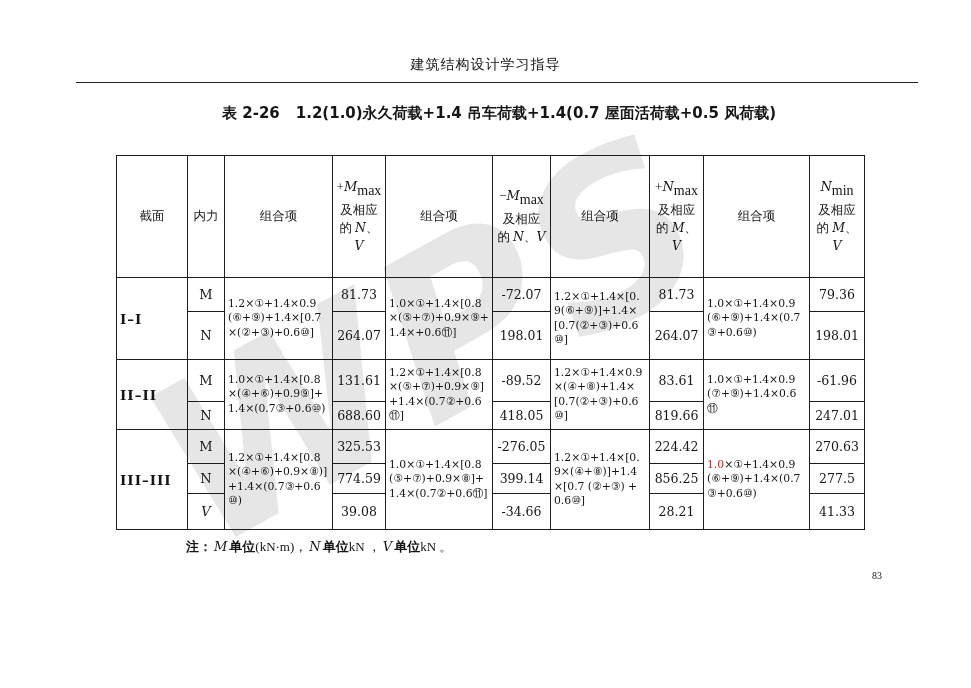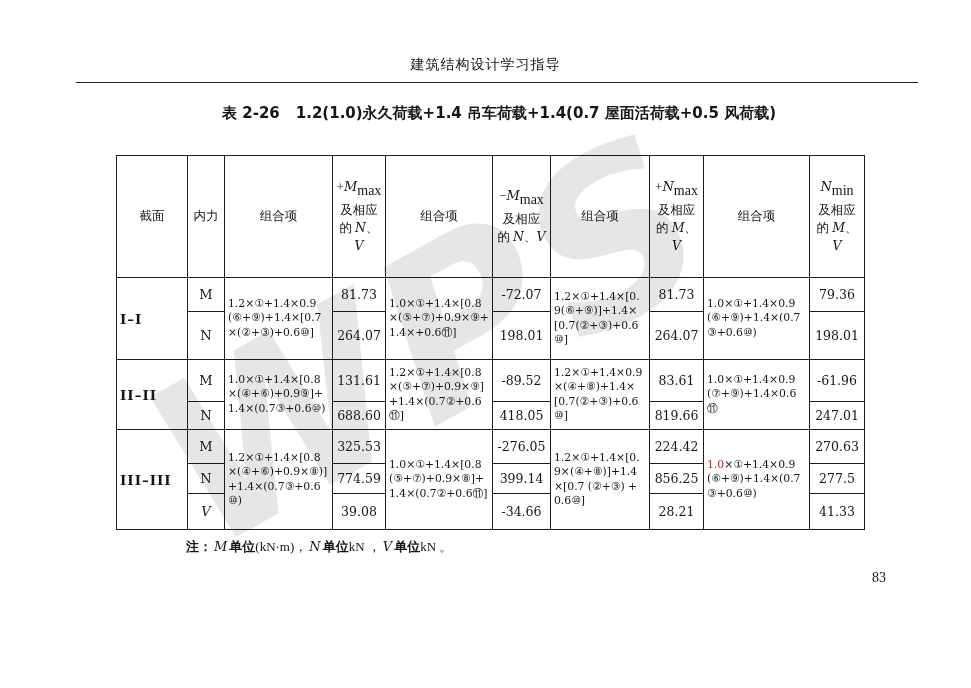--- a/index.html
+++ b/index.html
@@ -55,21 +55,21 @@
     word-break:break-all;
   }
   td.val { text-align:center; font-size:12.5px; font-family:"DejaVu Serif",serif; }
   .red { color:#cc2222; }
   .note {
     position:absolute; left:186px; top:538px; z-index:1; font-size:13px;
   }
   .note .b { font-weight:bold; }
   .note .iv { font-family:"DejaVu Serif",serif; font-style:italic; margin:0 2px; }
   .pagenum {
-    position:absolute; left:872px; top:570px; z-index:1; font-size:14px;
+    position:absolute; left:872px; top:570px; z-index:1; font-size:10px;
   }
 </style>
 </head>
 <body>
 
 <div class="page">
 
   <div class="watermark">WPS</div>
 
   <div class="running-header">建筑结构设计学习指导</div>

